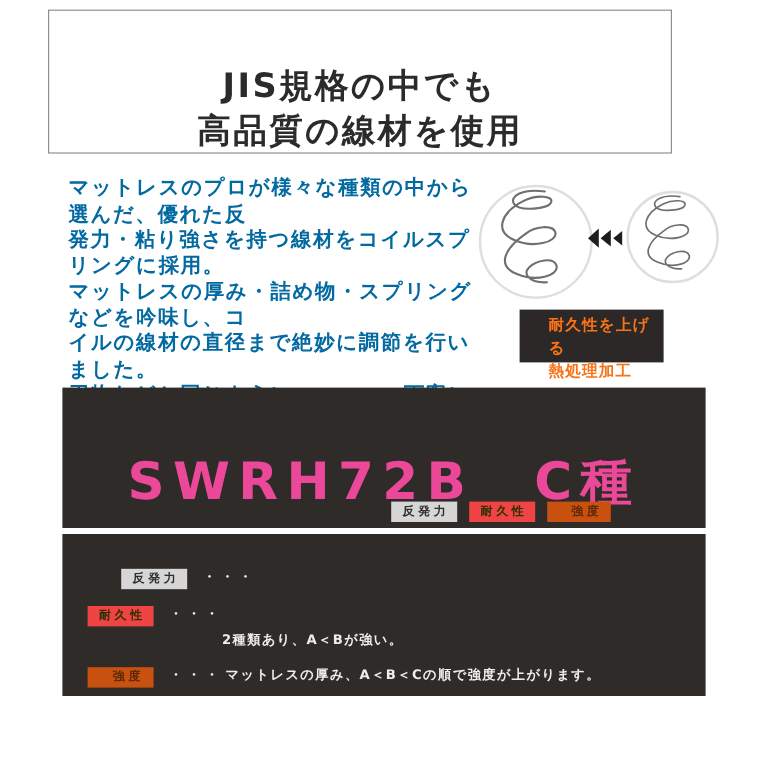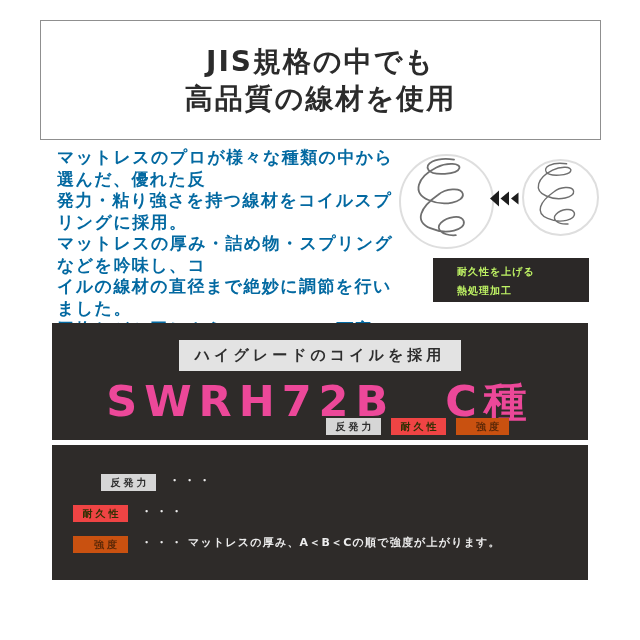--- a/index.html
+++ b/index.html
@@ -8,23 +8,23 @@
     position: relative;
     background: #ffffff;
     font-family: "DejaVu Sans", sans-serif;
     color: #2f2f2f;
     overflow: hidden;
   }
   .pre { white-space: pre-line; }
 
   
   .title-box {
-    position: absolute; left: 40px; top: 20px; width: 561px; height: 120px;
+    position: absolute; left: 40px; top: 8px; width: 520px; height: 120px;
     border: 1px solid #8f8f8f; background: #ffffff;
-    display: flex; align-items: center; justify-content: center;
+    display: flex; align-items: flex-end; justify-content: center;
   }
   .title-box h1 {
     font-size: 28px; font-weight: 700; letter-spacing: 2px;
     line-height: 37px; text-align: center; color: #2b2b2b;
   }
 
   
   .intro {
     position: absolute; left: 57px; top: 147px; width: 352px;
     font-size: 17px; font-weight: 600; letter-spacing: 1.4px;
@@ -35,23 +35,23 @@
   .circle {
     position: absolute; border-radius: 50%;
     border: 2px solid #dedede; background: #ffffff;
     display: flex; align-items: center; justify-content: center;
   }
   .circle-big  { left: 399px; top: 154px; width: 95px; height: 95px; }
   .circle-small{ left: 522px; top: 159px; width: 77px; height: 77px; }
   .coil-stroke { stroke: #6f6f6f; stroke-width: 2; fill: none; stroke-linecap: round; }
   .arrows { position: absolute; left: 490px; top: 190px; }
   .heat-label {
-    position: absolute; left: 433px; top: 258px; width: 156px; height: 44px;
-    background: #2b2827; color: #bef264;
-    font-size: 10px; font-weight: 700; letter-spacing: 1px;
+    position: absolute; left: 433px; top: 258px; width: 120px; height: 44px;
+    background: #2b2827; color: #f97316;
+    font-size: 13px; font-weight: 700; letter-spacing: 1px;
     line-height: 19px; padding: 4px 0 0 24px;
   }
 
   
   .spec-top {
     position: absolute; left: 52px; top: 323px; width: 536px; height: 117px;
     background: #2e2b29;
   }
   .spec-header-label {
     position: absolute; left: 50%; top: 17px; transform: translateX(-50%);
@@ -133,21 +133,20 @@
         C16,24 10,42 29,50 C47,58 70,52 68,43 C66,35 48,37 40,44
         C20,58 12,74 31,82 C49,90 72,84 69,74 C66,66 50,69 43,76 C36,83 45,91 60,90"></path>
     </svg>
   </span>
 </div>
 
 <div class="heat-label pre">耐久性を上げる
 熱処理加工</div>
 
 <div class="spec-top">
-  <div class="spec-header-label">ハイグレードのコイルを採用</div>
   <div class="spec-grade">SWRH72B　C種</div>
   <div class="spec-badge-row">
     <span class="badge badge-3 badge-gray">反発力</span>
     <span class="badge badge-3 badge-olive">耐久性</span>
     <span class="badge badge-2 badge-orange">強度</span>
   </div>
 </div>
 
 <div class="spec-bottom">
 
@@ -160,20 +159,21 @@
 
     </div>
   </div>
 
   <div class="xrow">
     <span class="badge badge-olive">耐久性</span>
     <div class="xtext">
       <div class="xline">
         <span class="xdots">・・・</span>
       </div>
+      <div class="xline2">2種類あり、A＜Bが強い。</div>
     </div>
   </div>
 
   <div class="xrow">
     <span class="badge badge-orange">強度</span>
     <div class="xtext">
       <div class="xline">
         <span class="xdots">・・・</span>
         <span>マットレスの厚み、A＜B＜Cの順で強度が上がります。</span>
       </div>

